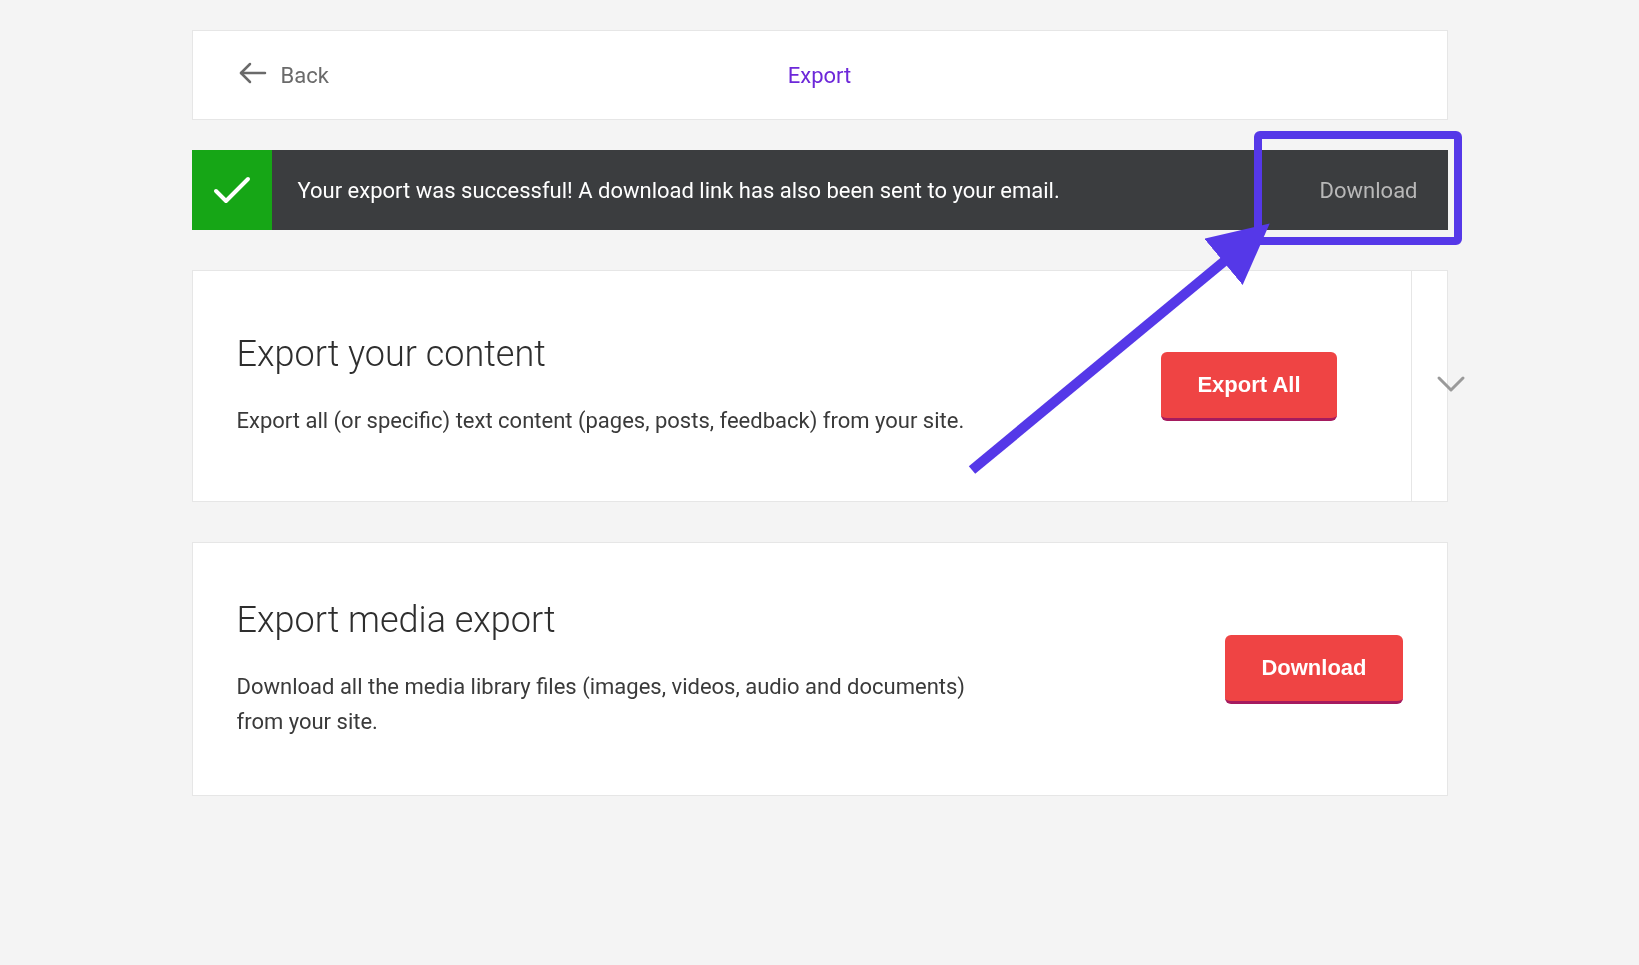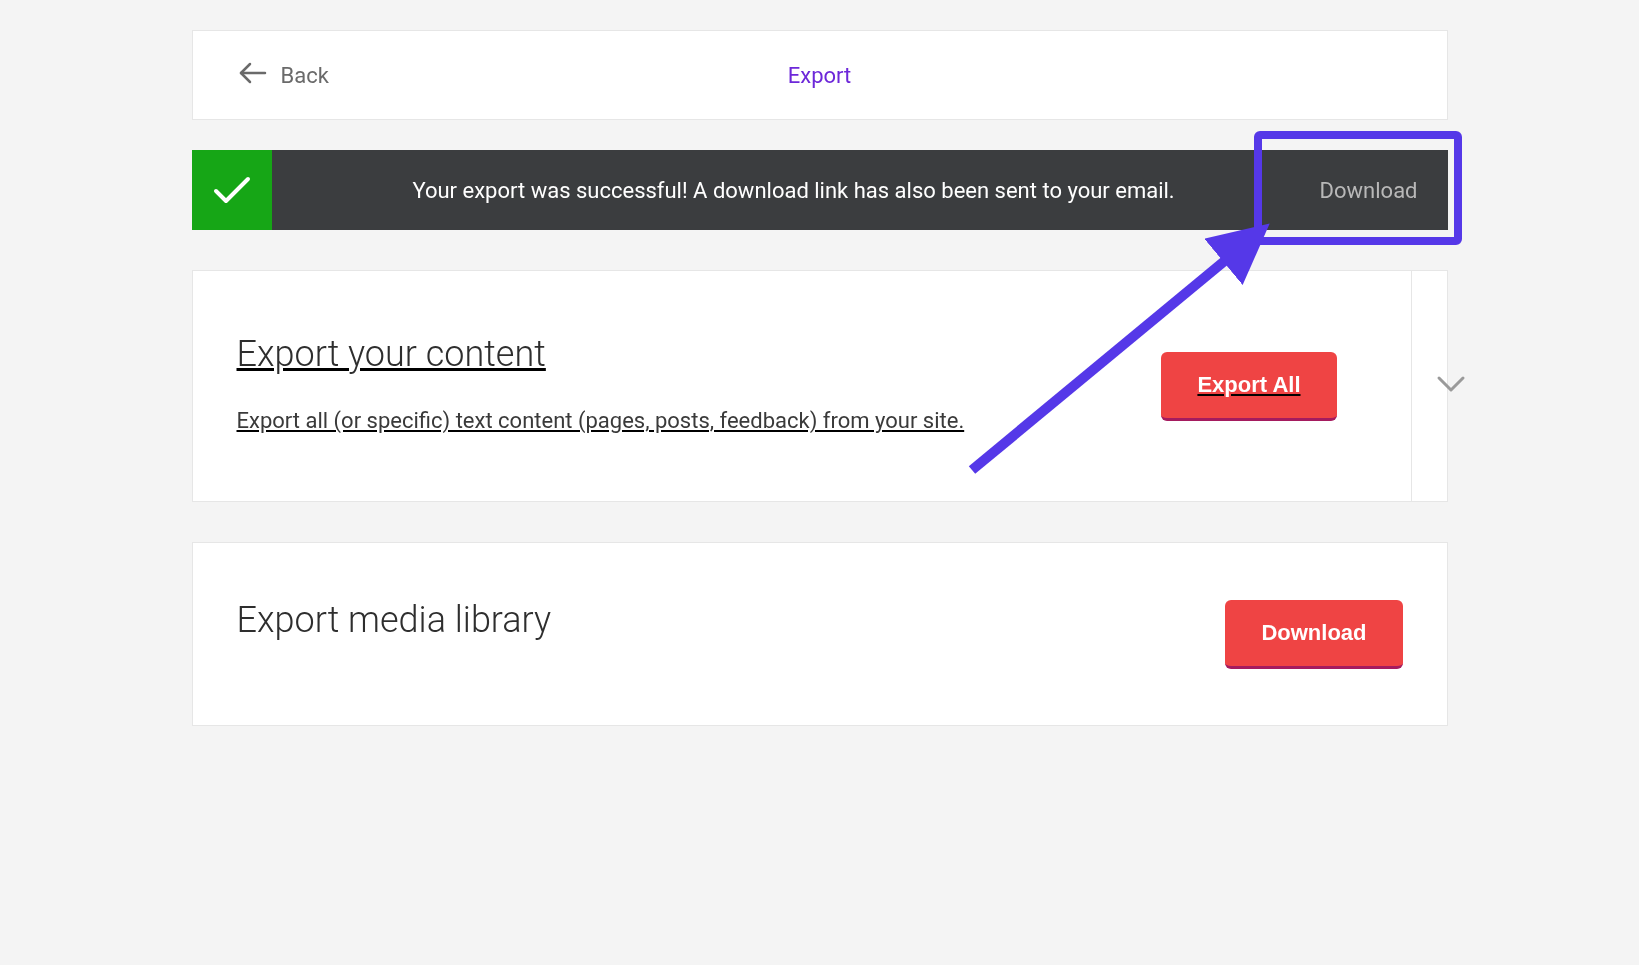--- a/index.html
+++ b/index.html
@@ -48,21 +48,20 @@
     font-weight: 400;
   }
   
   .notification {
     background: #3b3d3f;
     display: flex;
     align-items: center;
     height: 80px;
     margin-top: 30px;
     position: relative;
-    text-align: center;
   }
   .notif-check {
     width: 80px;
     height: 80px;
     background: #16a616;
     display: flex;
     align-items: center;
     justify-content: center;
     flex-shrink: 0;
   }
@@ -147,21 +146,20 @@
     cursor: pointer;
     flex-shrink: 0;
   }
   .card-first { padding-right: 0; }
   .card-first .card-inner {
     display: flex;
     align-items: center;
     gap: 30px;
     flex: 1;
     padding-right: 44px;
-    text-decoration: underline;
   }
 </style>
 </head>
 <body>
 
 <div class="container">
 
   <div class="header-bar">
     <div class="back-btn">
       <span>
@@ -206,18 +204,19 @@
       <span>
         <svg width="30" height="18" viewBox="0 0 30 18" fill="none" stroke="#9a9a9a" stroke-width="3" stroke-linecap="round" stroke-linejoin="round">
           <polyline points="3,3 15,15 27,3"></polyline>
         </svg>
       </span>
     </div>
   </div>
 
   <div class="card">
     <div class="card-body">
-      <div class="card-title">Export media library</div>
+      <div class="card-title">Export media export</div>
+      <div class="card-desc">Download all the media library files (images, videos, audio and documents) from your site.</div>
     </div>
     <button class="pink-btn">Download</button>
   </div>
 
 </div>
 
 </body></html>

